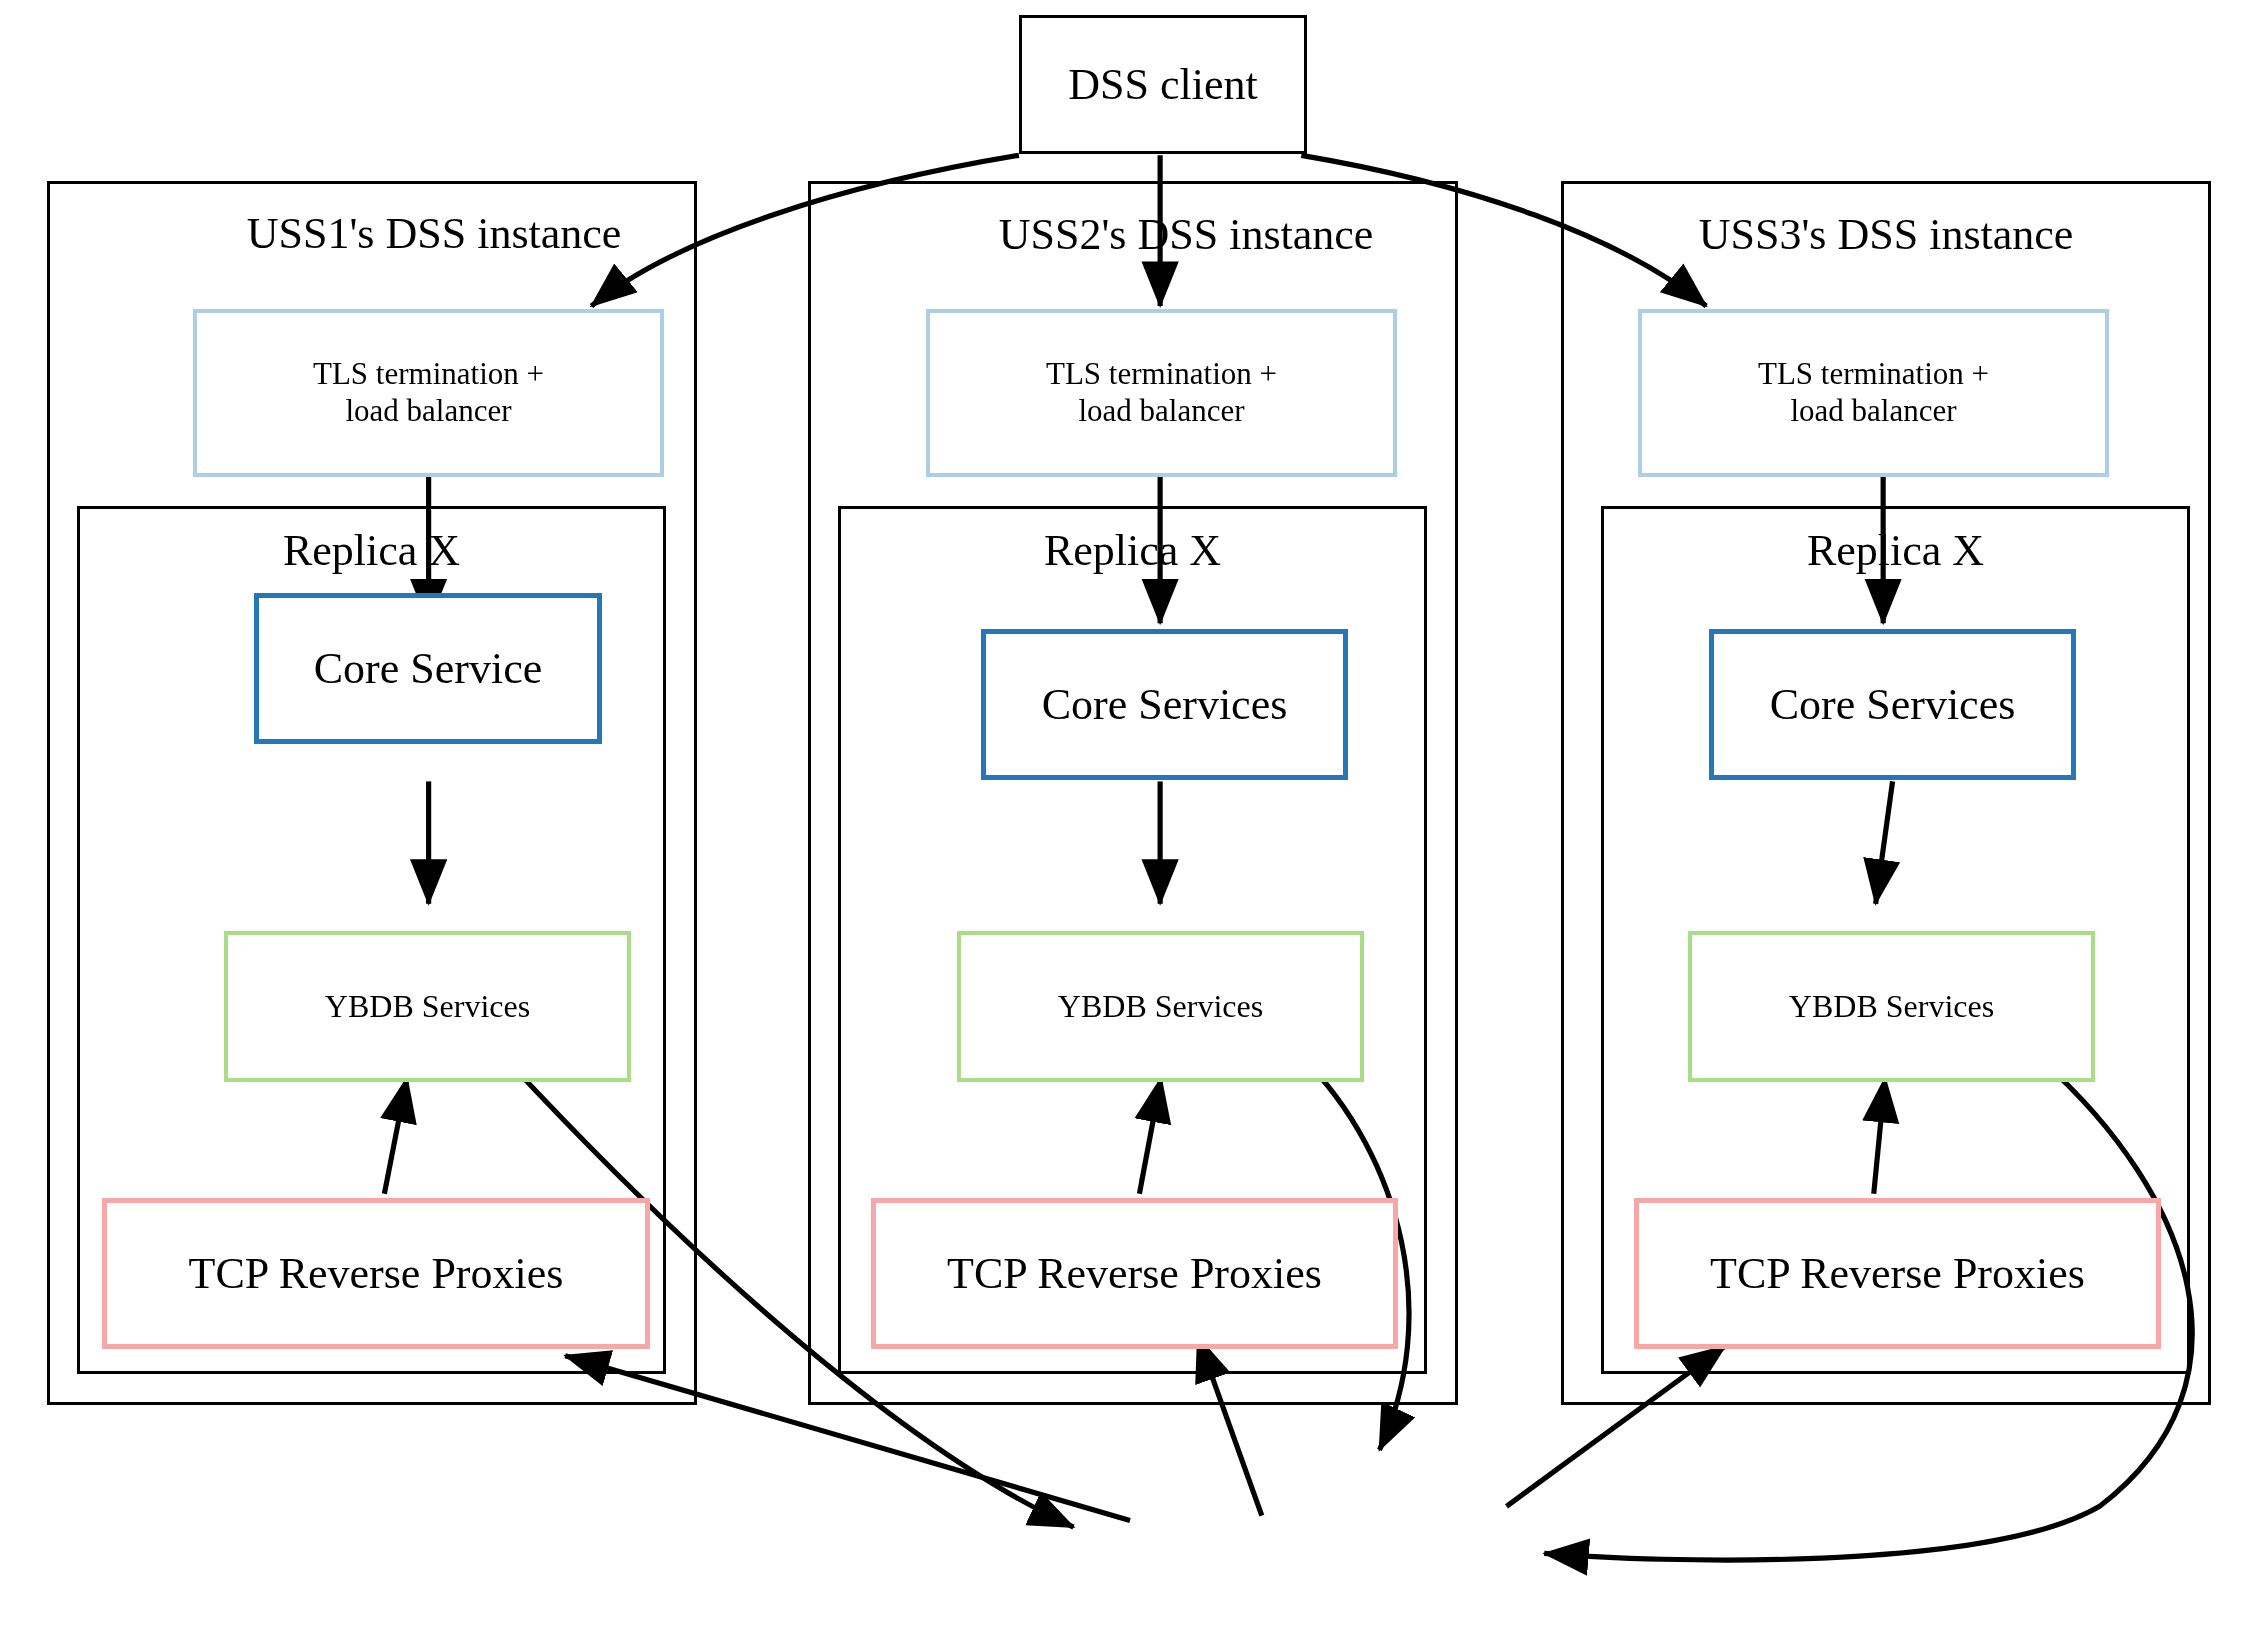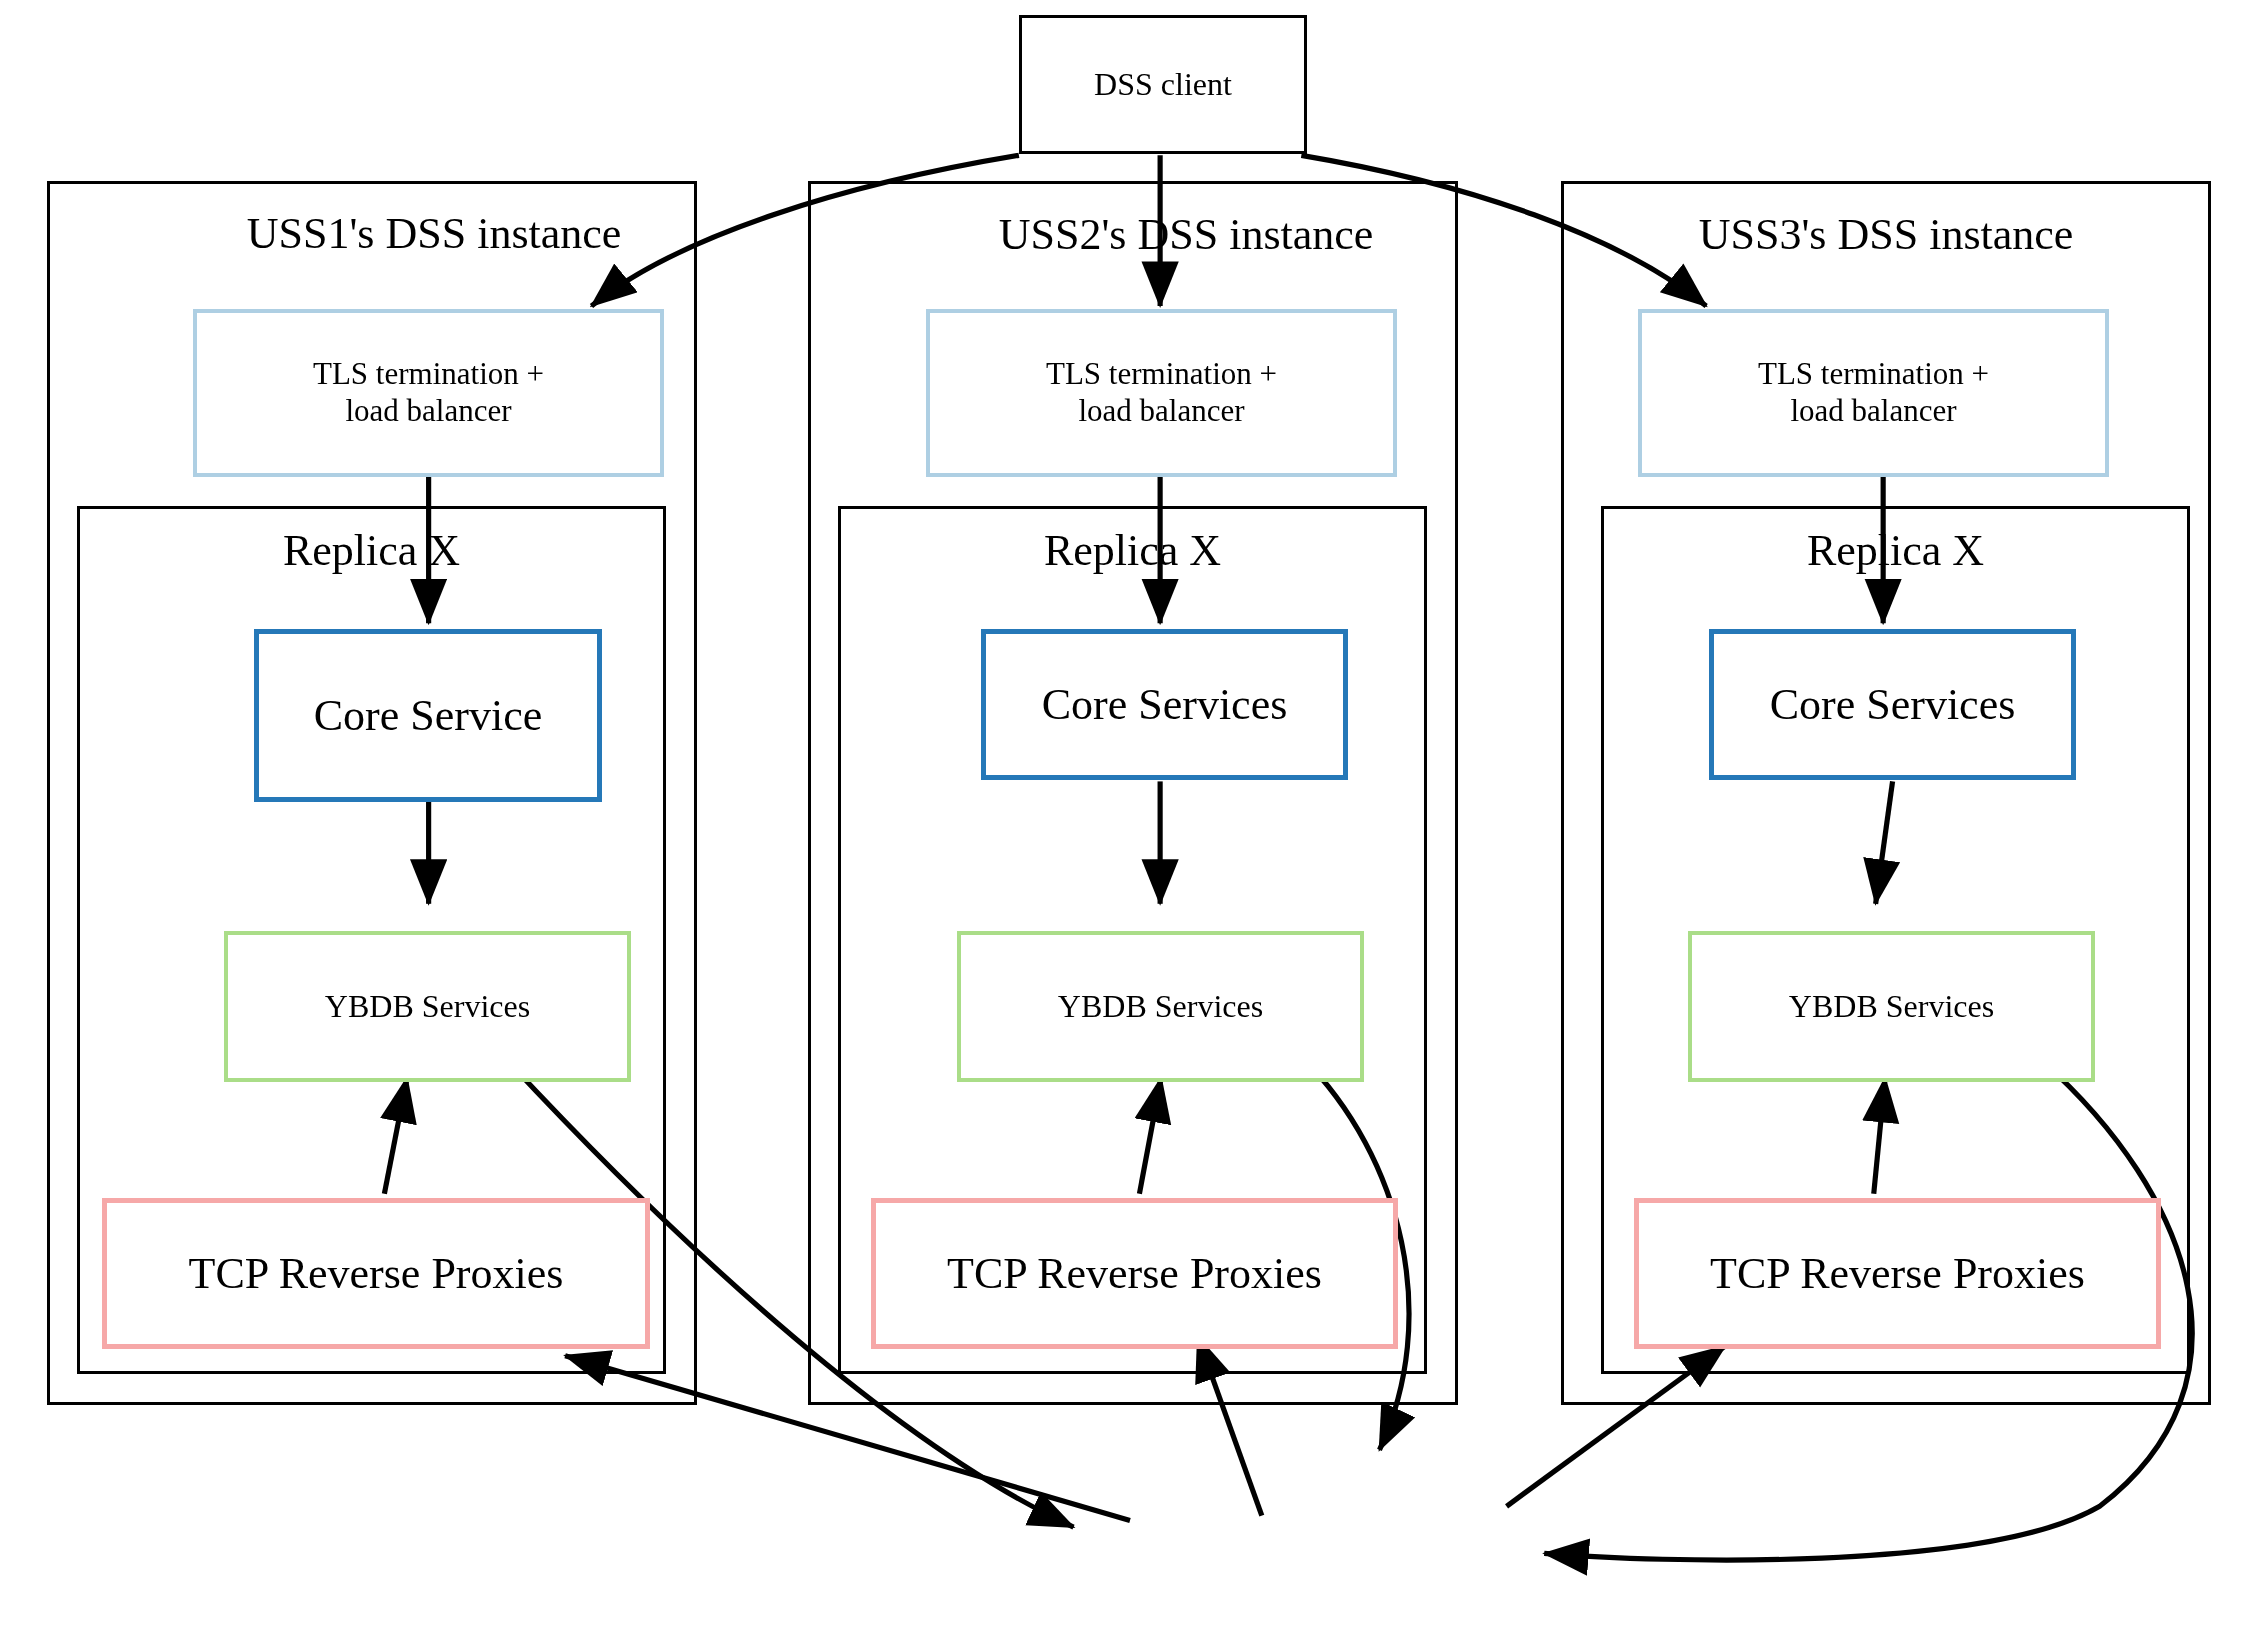--- a/index.html
+++ b/index.html
@@ -63,21 +63,21 @@
   }
   .replica-title {
     position: absolute;
     z-index: 3;
     color: #000000;
     font-size: 44px;
     text-align: center;
     background: transparent;
   }
 
-  .n-client  { border: 3.8px solid #000000; font-size: 32px; }
+  .n-client  { border: 3.8px solid #000000; font-size: 44px; }
   .n-tls     { border: 4.7px solid #aecfe3; font-size: 31px; }
   .n-core    { border: 5.6px solid #2578b8; font-size: 44px; }
   .n-ybdb    { border: 4.7px solid #aadd88; font-size: 32px; margin-top: 20px; }
   .n-proxy   { border: 5.6px solid #f6a8a8; font-size: 44px; }
   .n-net     { border: 4.7px solid #000000; font-size: 44px; }
 </style>
 </head>
 <body>
 
 <div id="stage">
@@ -130,21 +130,21 @@
   <div class="panel-title" style="left:47px; top:208px; width:774px;">USS1's DSS instance</div>
 
   <div class="node n-tls" style="left:193px; top:309px; width:471px; height:168px; flex-direction:column;">
     <span class="lbl">TLS termination +</span>
     <span class="lbl">load balancer</span>
   </div>
 
   <div class="replica" style="left:77px; top:506px; width:589px; height:868px;"></div>
   <div class="replica-title" style="left:77px; top:525px; width:589px;">Replica X</div>
 
-  <div class="node n-core" style="left:254px; top:629px; width:348px; height:173px;">
+  <div class="node n-core" style="left:254px; top:593px; width:348px; height:151px;">
     <span class="lbl">Core Service</span>
   </div>
 
   <div class="node n-ybdb" style="left:224px; top:911px; width:407px; height:151px;">
     <span class="lbl">YBDB Services</span>
   </div>
 
   <div class="node n-proxy" style="left:102px; top:1198px; width:548px; height:151px;">
     <span class="lbl">TCP Reverse Proxies</span>
   </div>

